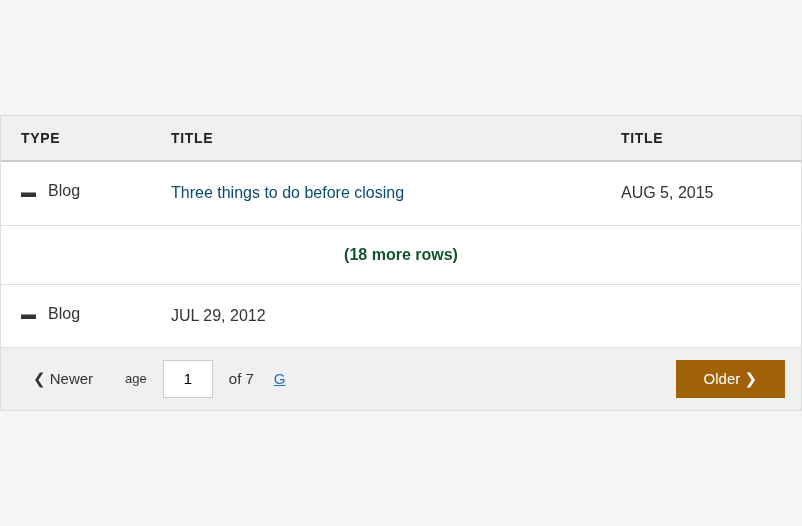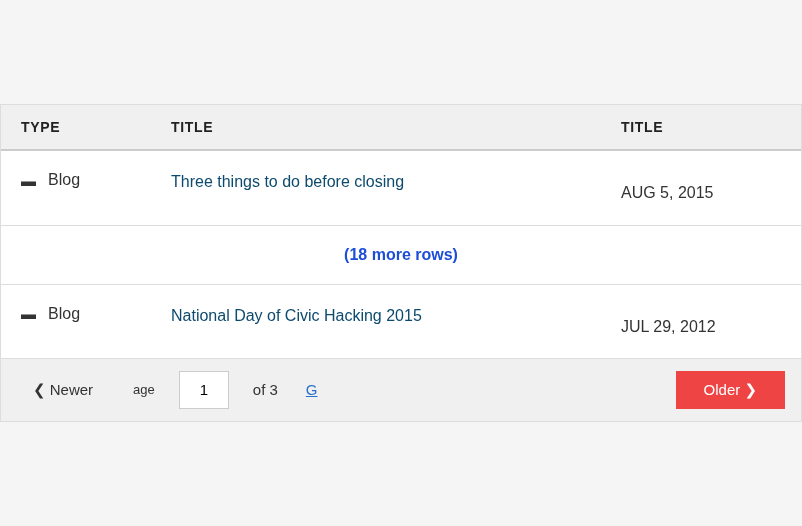--- a/index.html
+++ b/index.html
@@ -53,38 +53,37 @@
     .title-cell {
       font-size: 16px;
       color: #0c4a6e;
       line-height: 1.4;
       padding-right: 20px;
     }
     .date-cell {
       font-size: 16px;
       color: #333;
       line-height: 1.4;
-      margin-top: 11px;
     }
     .more-rows-row {
       text-align: center;
       padding: 20px;
       border-bottom: 1px solid #ddd;
       font-size: 16px;
       font-weight: 700;
-      color: #1d4ed8;
+      color: #14532d;
     }
     
     .pagination {
       display: flex;
       align-items: center;
       padding: 12px 16px;
       background: #f0f0f0;
       border-top: 1px solid #ddd;
-      gap: 16px;
+      gap: 8px;
       justify-content: space-between;
     }
     .pagination-newer {
       font-size: 15px;
       color: #333;
       padding: 10px 16px;
       cursor: pointer;
       text-decoration: none;
       display: flex;
       align-items: center;
@@ -112,21 +111,21 @@
     .pagination-go {
       font-size: 15px;
       color: #2970cc;
       text-decoration: underline;
       padding: 10px 4px;
       cursor: pointer;
     }
     .pagination-older {
       font-size: 15px;
       color: #fff;
-      background: #ef4444;
+      background: #a16207;
       padding: 10px 28px;
       cursor: pointer;
       display: flex;
       align-items: center;
       gap: 2px;
       margin-left: auto;
       font-weight: 500;
     }
   </style>
 </head>
@@ -156,30 +155,27 @@
 
     <div class="more-rows-row">
       <span>(18 more rows)</span>
     </div>
 
     <div class="table-row">
       <div class="type-cell">
           <span style="font-size: 15px; margin-right: 6px;">▬</span>
           <span>Blog</span>
         </div>
-      <div class="title-cell">
-        <span>National Day of Civic Hacking 2015</span>
-      </div>
       <div class="date-cell">
         <span>JUL 29, 2012</span>
       </div>
     </div>
   </div>
 
   <div class="pagination">
     <a class="pagination-newer">❮ Newer</a>
     <span class="pagination-page-label">age</span>
     <input class="pagination-input" type="text" value="1" style="">
-    <span class="pagination-of">of 3</span>
+    <span class="pagination-of">of 7</span>
     <a class="pagination-go">G</a>
     <a class="pagination-older">Older ❯</a>
   </div>
 </div>
 
 </body></html>

